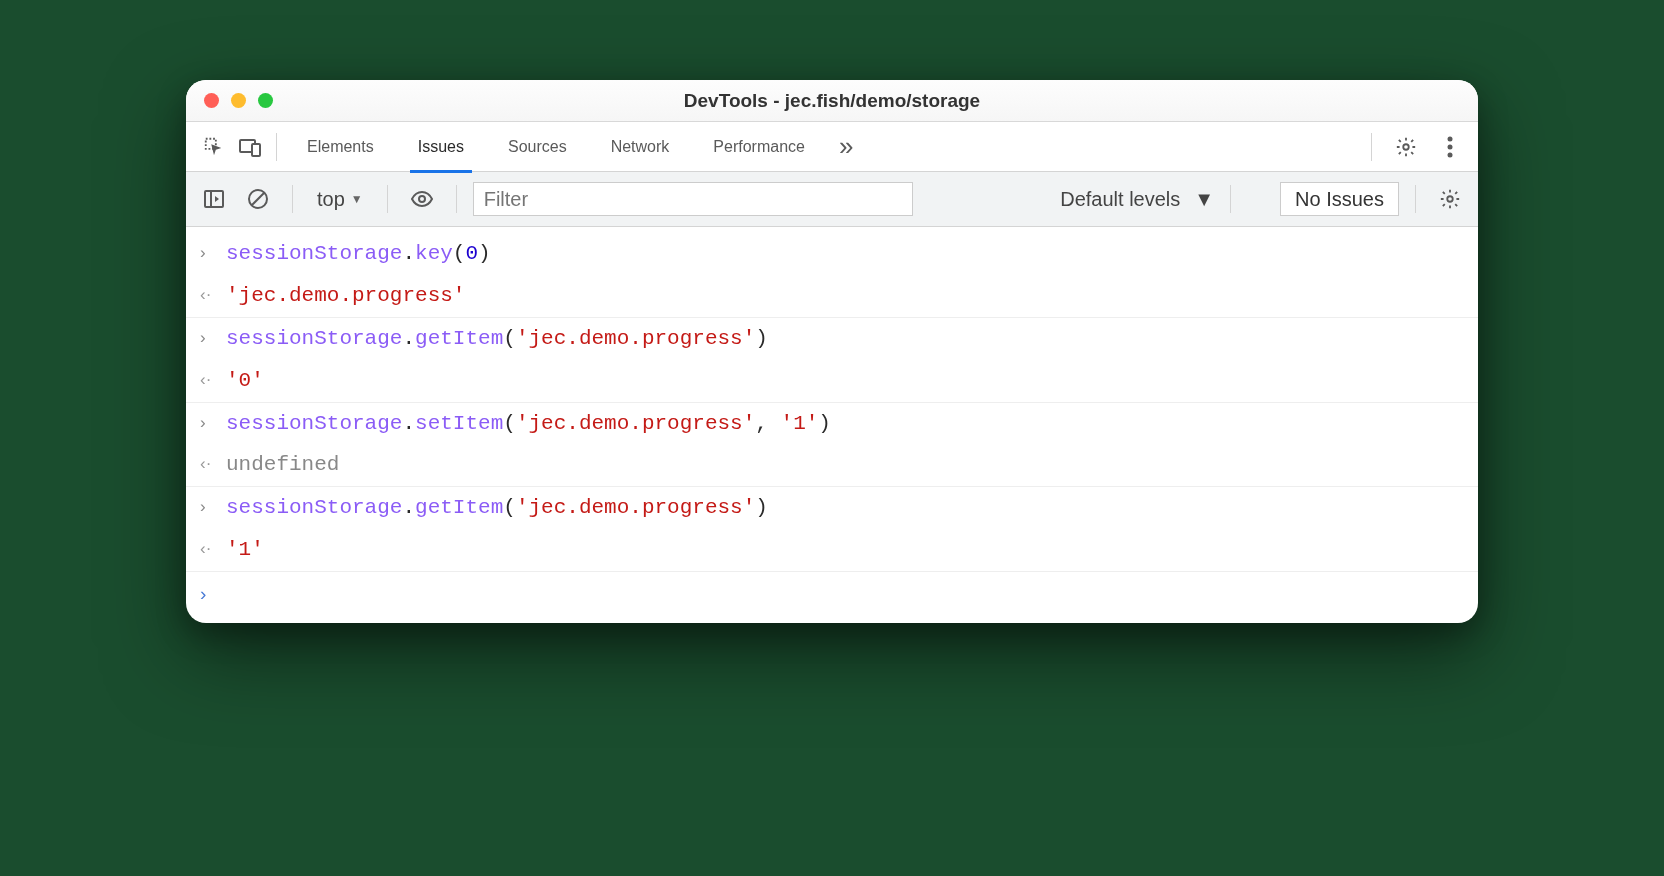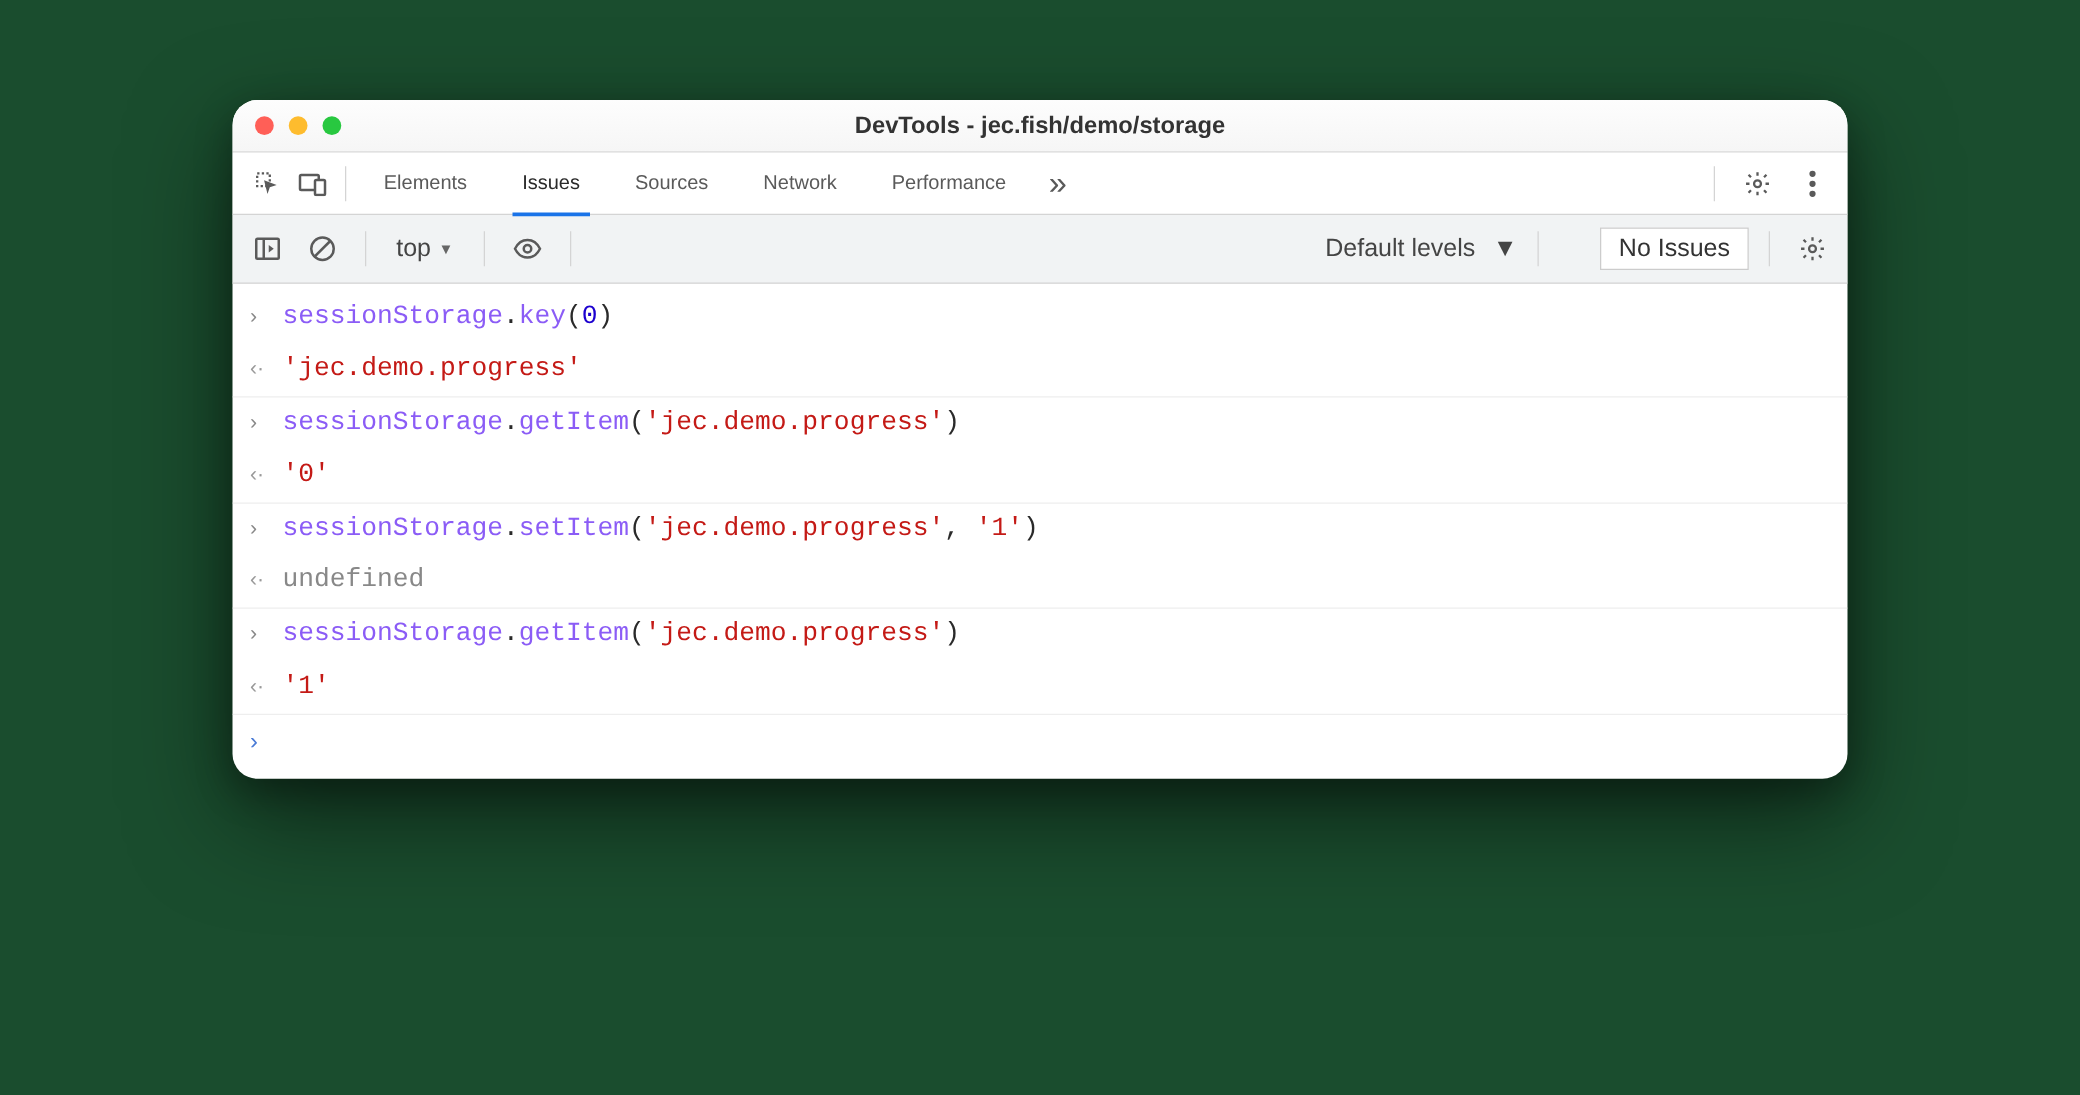--- a/index.html
+++ b/index.html
@@ -252,20 +252,21 @@
       <span class="triangle">▼</span>
     </div>
     <div class="divider-v"></div>
     <div class="icon-btn">
       <svg width="24" height="18" viewBox="0 0 24 18" fill="none" stroke="#5a5a5a" stroke-width="2">
         <path d="M2 9c3-6 7-7 10-7s7 1 10 7c-3 6-7 7-10 7s-7-1-10-7z"></path>
         <circle cx="12" cy="9" r="3"></circle>
       </svg>
     </div>
     <div class="divider-v"></div>
+    <input class="filter-input" placeholder="Filter" style="">
     <div class="spacer"></div>
     <div class="levels">
       <span>Default levels</span>
       <span class="triangle">▼</span>
     </div>
     <div class="divider-v"></div>
     <div class="no-issues">No Issues</div>
     <div class="divider-v"></div>
     <div class="icon-btn">
       <svg width="22" height="22" viewBox="0 0 24 24" fill="none" stroke="#5a5a5a" stroke-width="2">

